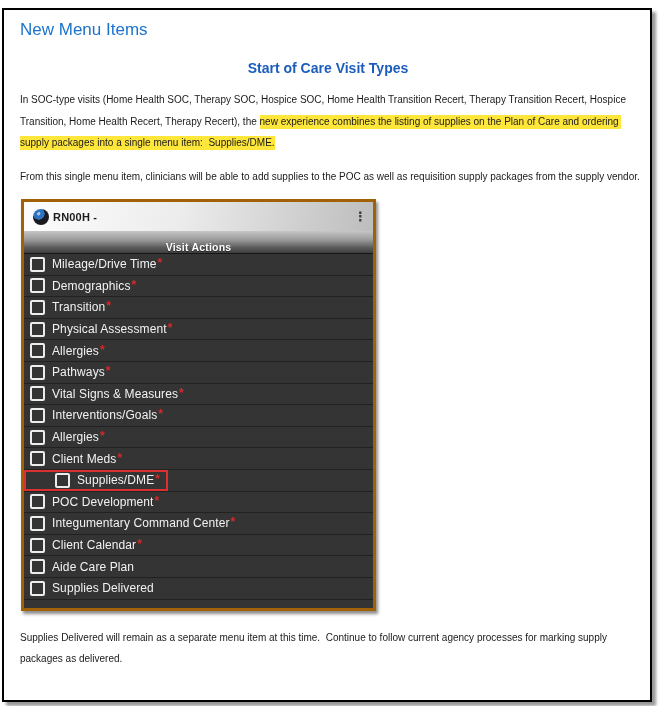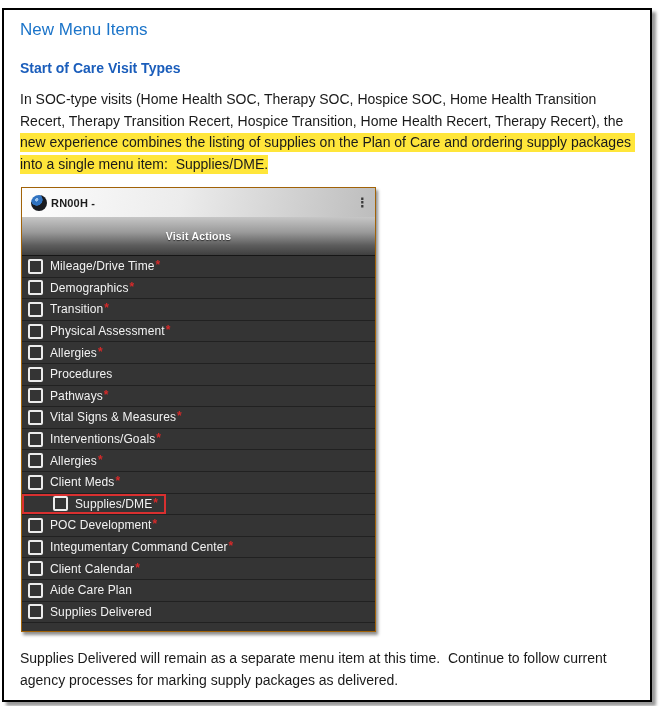--- a/index.html
+++ b/index.html
@@ -29,40 +29,41 @@
     color: var(--title-blue, #1b74c9);
     font-size: 17px;
     font-weight: 400;
     margin: 4px 0 20px 0;
   }
   .section-title {
     color: var(--subtitle-blue, #1a5dbb);
     font-size: 14px;
     font-weight: 700;
     margin: 16px 0 13px 0;
+    text-align: center;
   }
   p.body-text {
     color: #1a1a1a;
-    font-size: 14px;
+    font-size: 10px;
     line-height: 21.5px;
     margin: 12px 0 12px 0;
     white-space: pre-wrap;
     width: 622px;
   }
   p.body-text:last-child { margin-bottom: 0; }
   mark.hl {
     background: var(--highlight-yellow, #ffe63a);
     color: #1a1a1a;
     padding: 1px 0 2px 0;
   }
   
   .phone {
     width: 355px;
     margin: 2px 0 16px 1px;
-    border: 1px solid #a16207;
+    border: 3px solid #a16207;
     box-shadow: 2px 3px 3px rgba(0,0,0,0.45);
     background: #343434;
     box-sizing: border-box;
   }
   .app-bar {
     height: 29px;
     background: linear-gradient(100deg, #fdfdfd 0%, #ececec 45%, #bdbdbd 100%);
     display: flex;
     align-items: center;
     padding: 0 6px 0 9px;
@@ -84,25 +85,25 @@
   }
   .overflow {
     margin-left: auto;
     color: #3a3a3a;
     font-size: 13px;
     font-weight: 700;
     line-height: 13px;
     cursor: default;
   }
   .va-bar {
-    height: 39px;
+    height: 23px;
     background: linear-gradient(#c6c6c6 0%, #9a9a9a 40%, #5c5c5c 75%, #3f3f3f 100%);
     border-bottom: 1px solid #161616;
     display: flex;
-    align-items: center;
+    align-items: flex-end;
     justify-content: center;
     box-sizing: border-box;
   }
   .va-title {
     color: #ffffff;
     font-size: 10.5px;
     font-weight: 700;
     letter-spacing: 0.2px;
     text-shadow: 0 1px 1px rgba(0,0,0,0.6);
   }
@@ -157,20 +158,21 @@
 
 <div class="frame">
   <div class="content">
 
     <h1 class="page-title">New Menu Items</h1>
 
     <h2 class="section-title">Start of Care Visit Types</h2>
 
     <p class="body-text"><span>In SOC-type visits (Home Health SOC, Therapy SOC, Hospice SOC, Home Health Transition Recert, Therapy Transition Recert, Hospice Transition, Home Health Recert, Therapy Recert), the </span><mark class="hl">new experience combines the listing of supplies on the Plan of Care and ordering supply packages into a single menu item:  Supplies/DME.</mark></p>
 
+    <p class="body-text">From this single menu item, clinicians will be able to add supplies to the POC as well as requisition supply packages from the supply vendor.</p>
 
     <div class="phone">
       <div class="app-bar">
         <span class="app-logo"></span>
         <span class="app-bar-title">RN00H -</span>
         <span class="overflow">⋮</span>
       </div>
       <div class="va-bar">
         <span class="va-title">Visit Actions</span>
       </div>
@@ -209,27 +211,20 @@
           </div>
 
           <div class="row">
             <span class="inner">
               <span class="cb"></span>
               <span class="row-label">Allergies</span>
               <span class="req">*</span>
             </span>
           </div>
 
-          <div class="row">
-            <span class="inner">
-              <span class="cb"></span>
-              <span class="row-label">Procedures</span>
-              <span class="req"></span>
-            </span>
-          </div>
 
           <div class="row">
             <span class="inner">
               <span class="cb"></span>
               <span class="row-label">Pathways</span>
               <span class="req">*</span>
             </span>
           </div>
 
           <div class="row">

